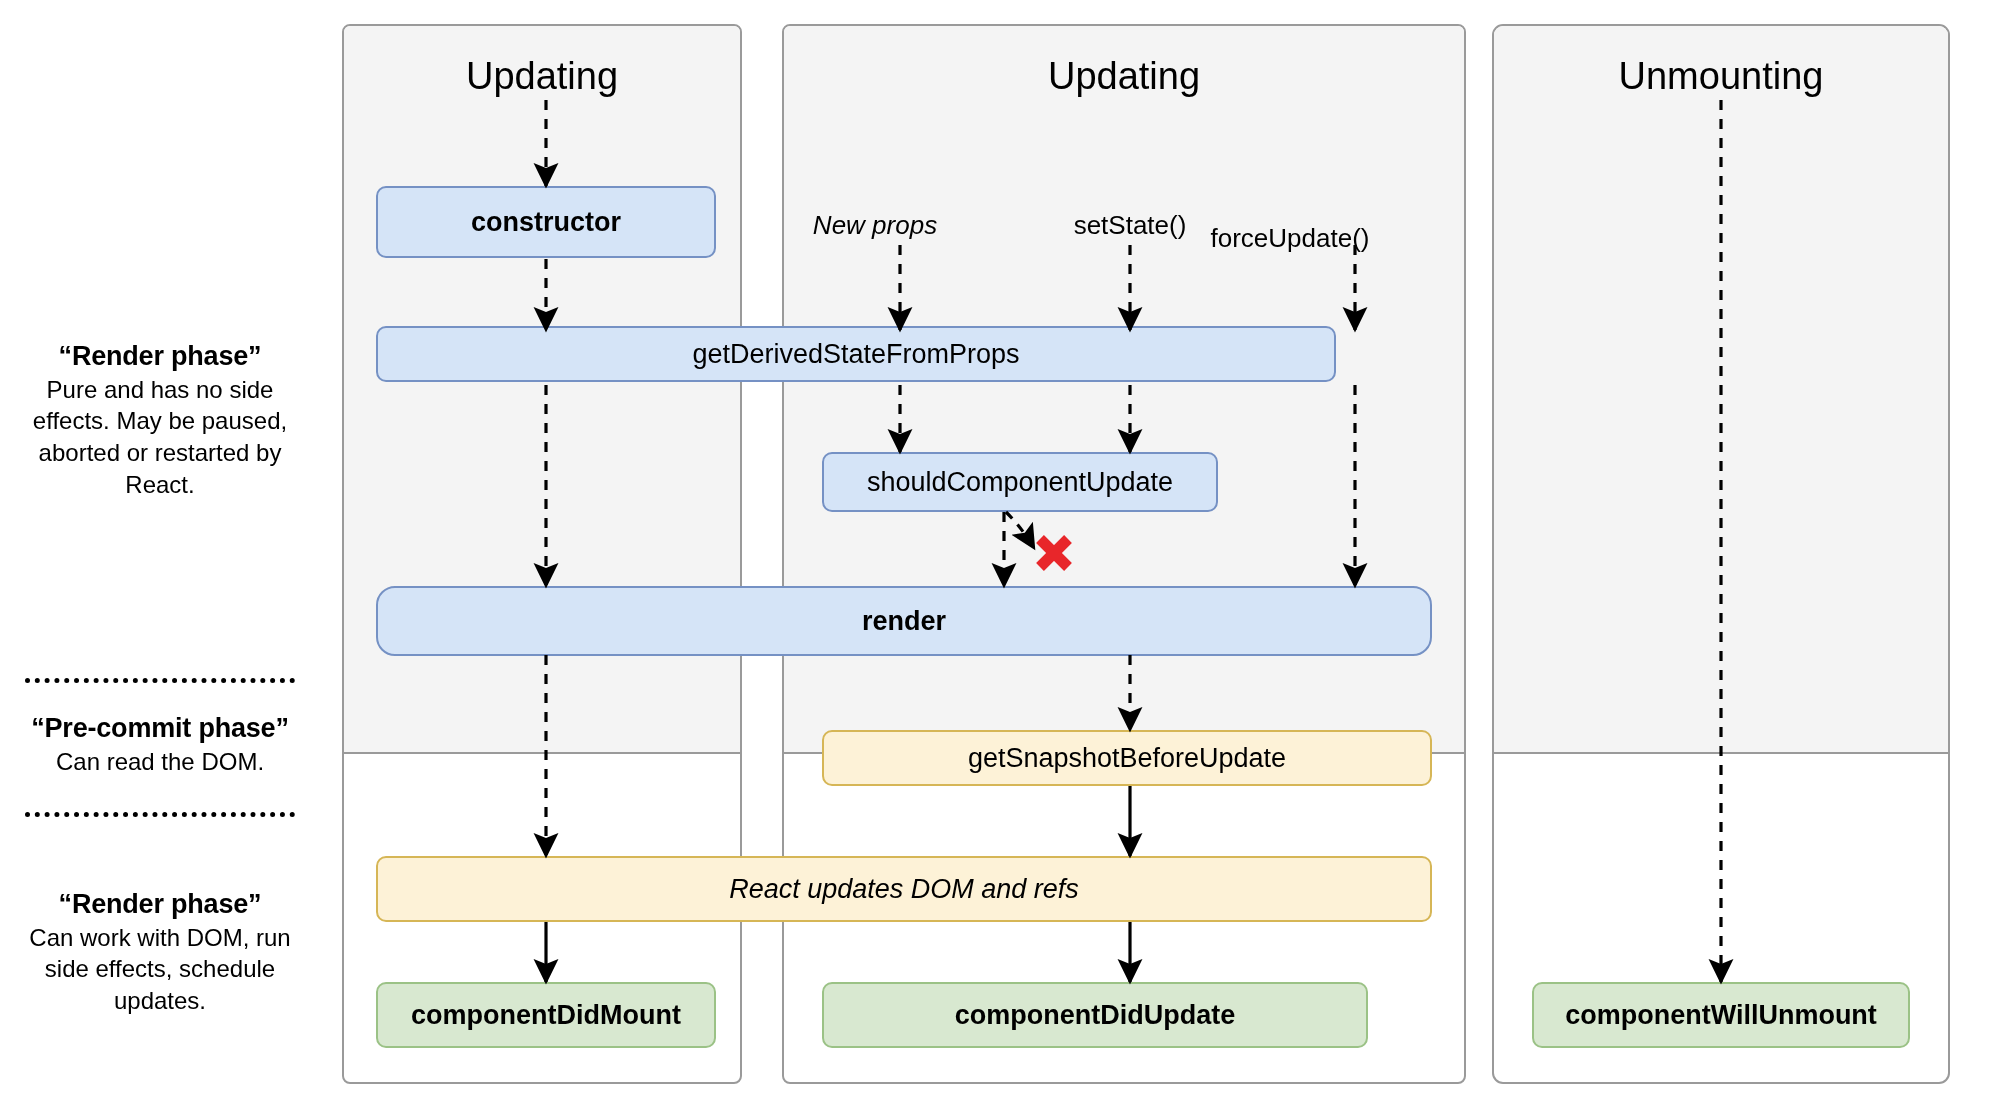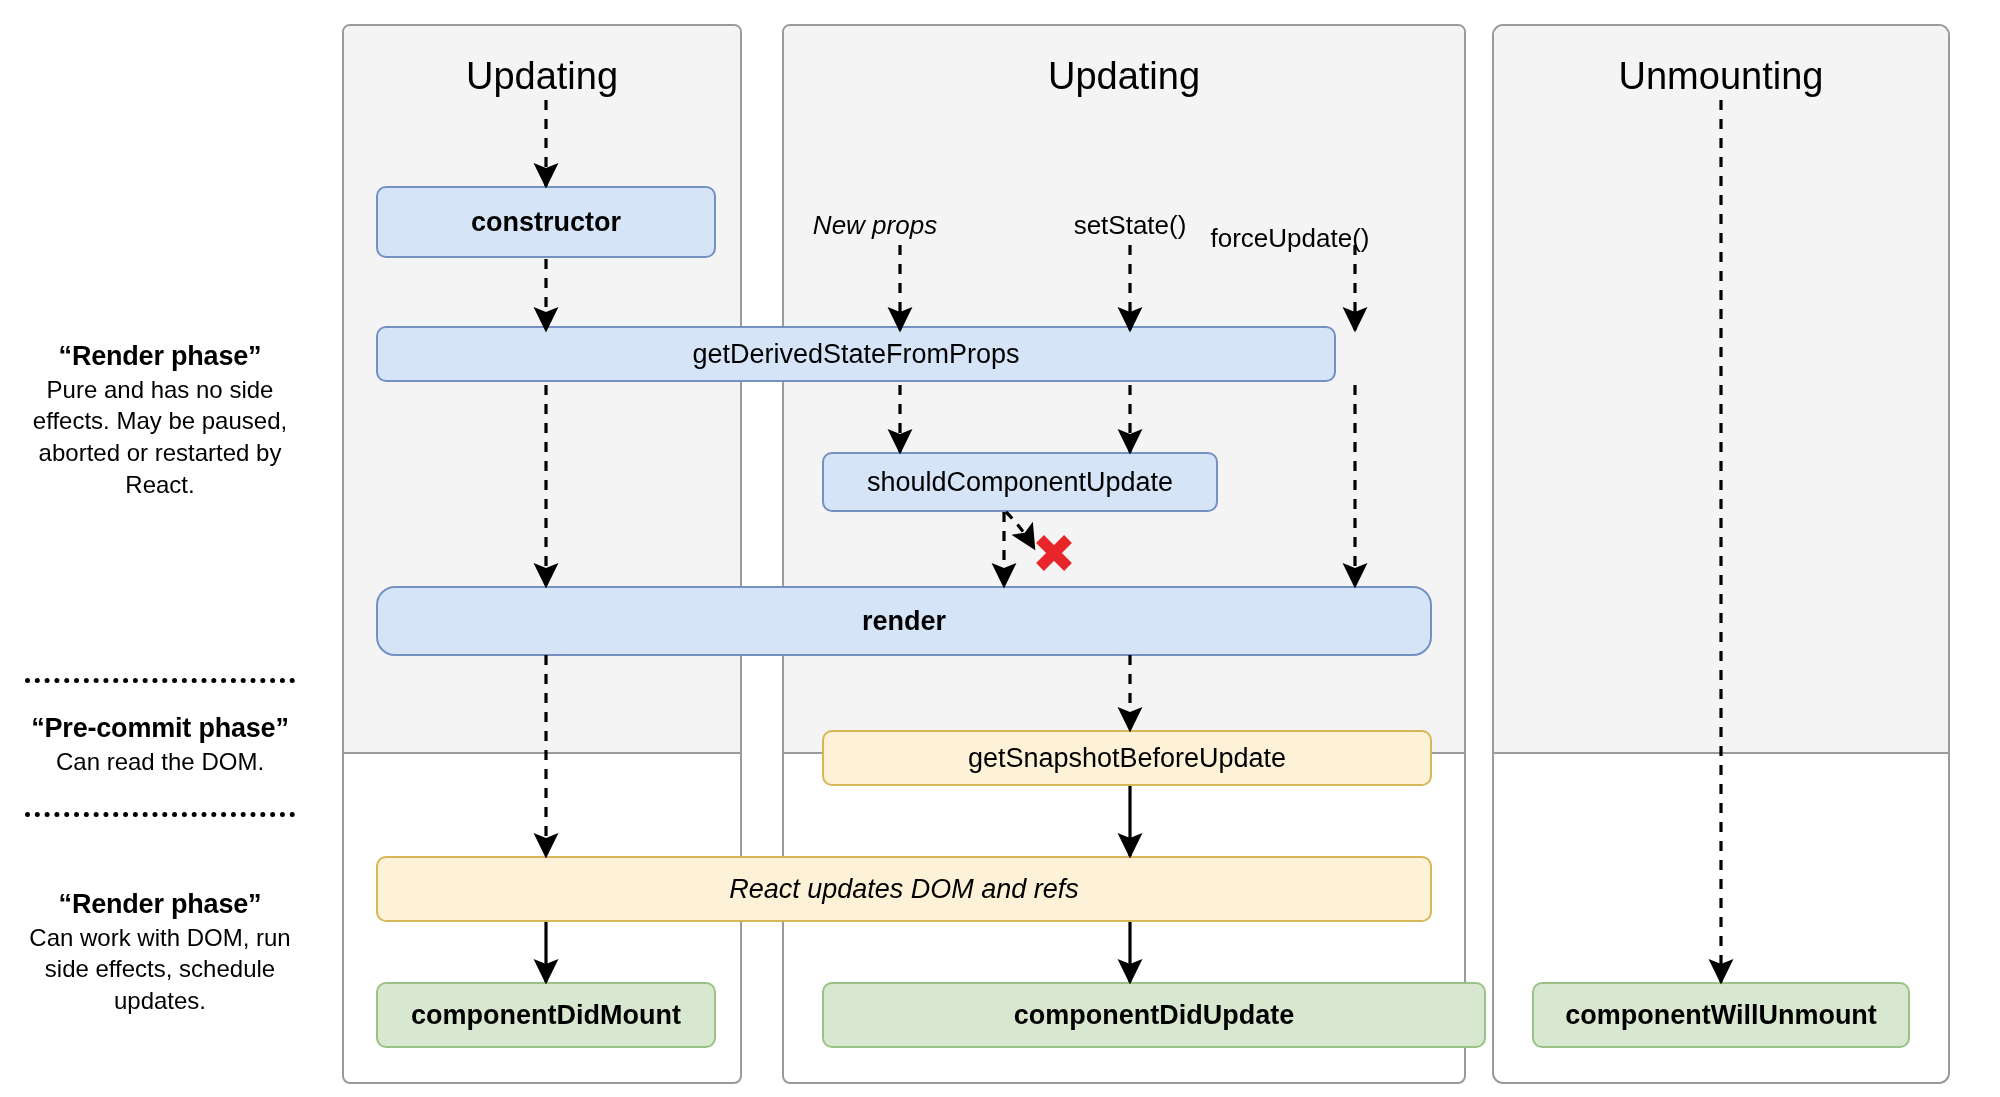--- a/index.html
+++ b/index.html
@@ -234,21 +234,21 @@
   </div>
 
   <div class="node yellow italic" style="left:376px; top:856px; width:1056px; height:66px;">
     <span>React updates DOM and refs</span>
   </div>
 
   <div class="node green bold" style="left:376px; top:982px; width:340px; height:66px;">
     <span>componentDidMount</span>
   </div>
 
-  <div class="node green bold" style="left:822px; top:982px; width:664px; height:66px;">
+  <div class="node green bold" style="left:822px; top:982px; width:546px; height:66px;">
     <span>componentDidUpdate</span>
   </div>
 
   <div class="node green bold" style="left:1532px; top:982px; width:378px; height:66px;">
     <span>componentWillUnmount</span>
   </div>
 
 </div>
 
 </body></html>

